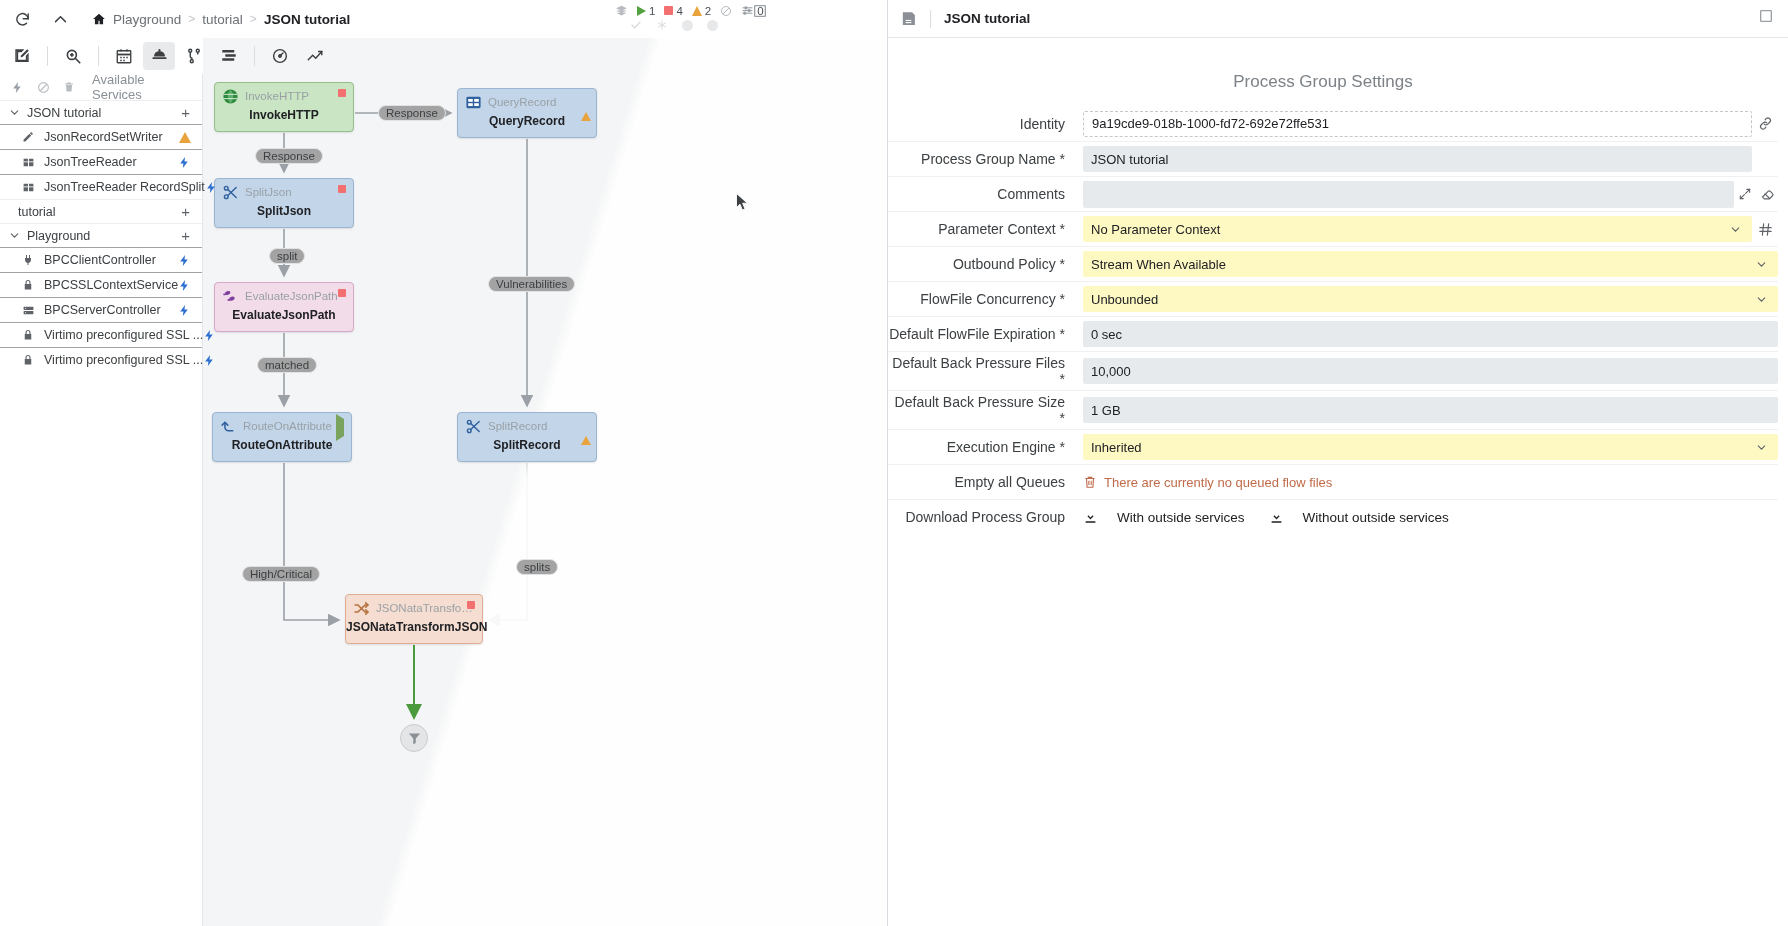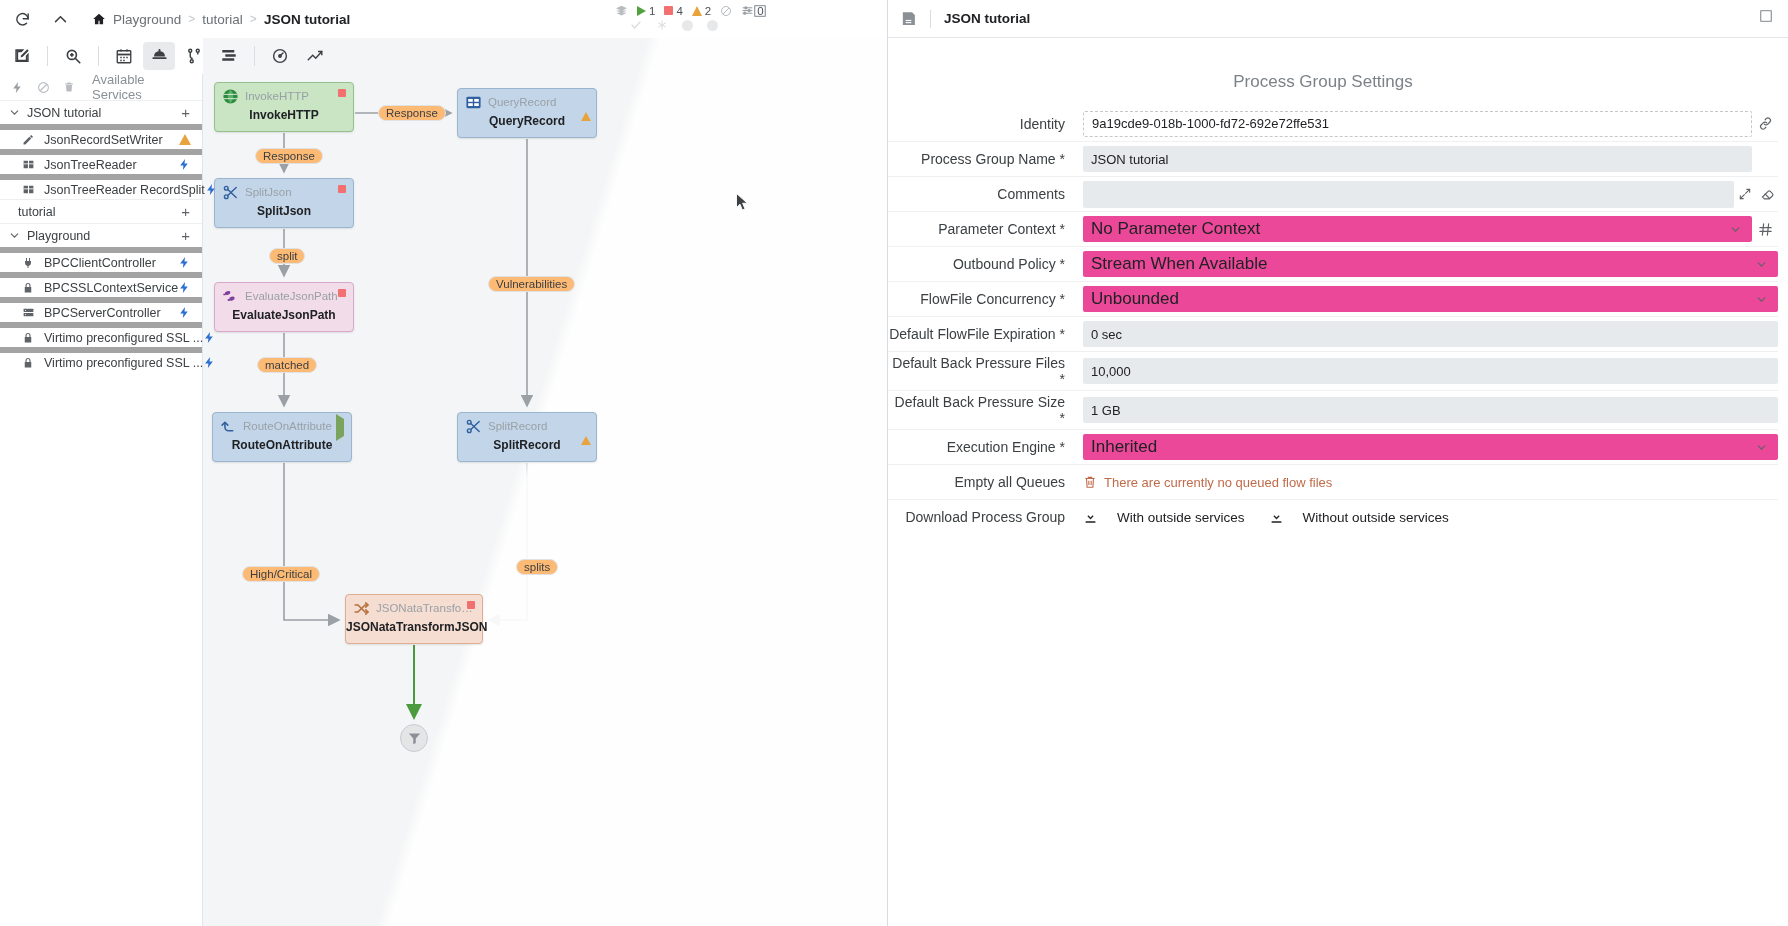--- a/index.html
+++ b/index.html
@@ -85,21 +85,21 @@
   }
   .svc-header .hdr-label { font-size:13px; color:#8a9096; margin-left:4px; }
   .sb-group {
     display:flex; align-items:center; height: 24px; padding: 0 8px;
     border-top:1px solid #eceef0; cursor:pointer; justify-content: space-between;
   }
   .sb-group-l { display:flex; align-items:center; gap:6px;}
   .sb-group .plus { color:#5f6368; font-size:15px; padding-right:4px; }
   .sb-item {
     display:flex; align-items:center; height: 25px; padding: 0 8px;
-    border-top:6px solid #a3a3a3; cursor:pointer; 
+    border-top:1px solid #a3a3a3; cursor:pointer; 
     justify-content: space-between;
   }
   .sb-item-l { display:flex; align-items:center; gap:9px; padding-left:13px; }
   .sb-item-label { font-size:12.5px; color:#3c4043; white-space:nowrap; }
   .sb-plain { padding-left: 10px; }
   .sb-icon { width: 14px; display:flex; align-items:center; justify-content:center; color:#5f6368;}
   .sb-right { display:flex; align-items:center; padding-right:3px;}
   .bolt { color:#2d6fd0; }
   .warn-tri {
     width:0;height:0;border-bottom:11px solid #e8a33d;
@@ -134,21 +134,21 @@
   }
   .sq-red { background:#f2706f; border-radius:1px; width:8px;height:8px;display:block;}
   .tri-grn { width:0;height:0;border-left:8px solid #7aa45e;border-top:5px solid transparent;border-bottom:5px solid transparent;}
   .tri-amber { width:0;height:0;border-bottom:9px solid #e8a33d;border-left:5px solid transparent;border-right:5px solid transparent;}
 
   .proc.green { background:#c9e5c3; border-color:#94c08c; }
   .proc.pink  { background:#f2dcea; border-color:#d8a9c9; }
   .proc.peach { background:#f5ded1; border-color:#dfae92; }
 
   .edge-label {
-    position:absolute; background:#fdba74; border:1px solid #e0e2e5;
+    position:absolute; background:#a3a3a3; border:1px solid #e0e2e5;
     border-radius: 10px; padding: 1px 7px; font-size: 11.5px; color:#3c4043;
     white-space:nowrap;
   }
   .funnel {
     position:absolute; width: 28px; height: 28px; border-radius:50%;
     background:#e3e5e7; border:1px solid #c9ccd0; display:flex;
     align-items:center; justify-content:center; cursor:pointer;
   }
   .cursor-arrow { position:absolute; left: 736px; top: 193px; z-index: 9; }
 
@@ -183,23 +183,23 @@
   .req { color:#3c4043; }
   .fval { flex: 1 1 auto; display:flex; align-items:center; min-width:0; }
 
   .inp {
     flex:1 1 auto; height: 26px; background:#e7eaec; border:none;
     border-radius: 2px; display:flex; align-items:center; padding: 0 8px;
     font-size: 13px; color:#202124; min-width:0;
   }
   .inp.dashed { background:#fff; border:1px dashed #c4c8cc; }
   .sel {
-    flex:1 1 auto; height: 26px; background:#ec4899; border:none;
+    flex:1 1 auto; height: 26px; background:#fef9c3; border:none;
     border-radius: 2px; display:flex; align-items:center; justify-content:space-between;
-    padding: 0 10px 0 8px; font-size: 17px; color:#202124; cursor:pointer; min-width:0;
+    padding: 0 10px 0 8px; font-size: 13px; color:#202124; cursor:pointer; min-width:0;
   }
   .chev { color:#5f6368; font-size:11px; }
   .field-act { width: 26px; display:flex; align-items:center; justify-content:center; color:#5f6368; cursor:pointer;}
   .field-act.small { width:22px; }
 
   .queue-msg { display:flex; align-items:center; gap:7px; color:#c06b4a; font-size:13px; cursor:pointer;}
   .dl-links { display:flex; align-items:center; gap: 24px; font-size:13.5px; color:#202124; }
   .dl-link { display:flex; align-items:center; gap:19px; cursor:pointer; }
 
   svg { display:block; }

